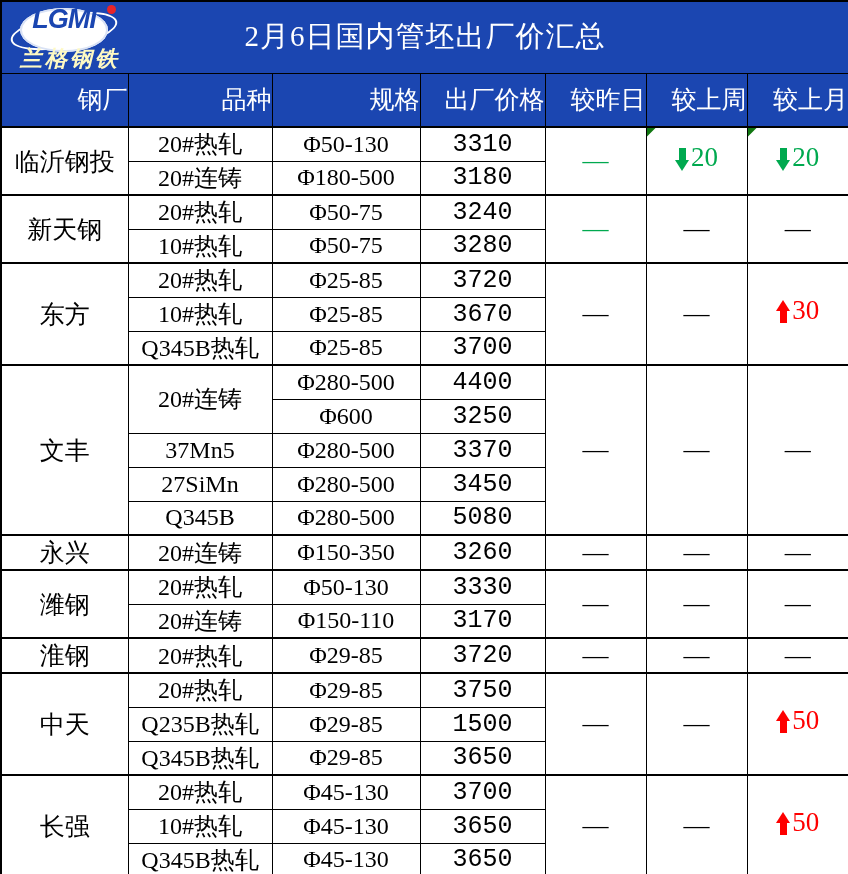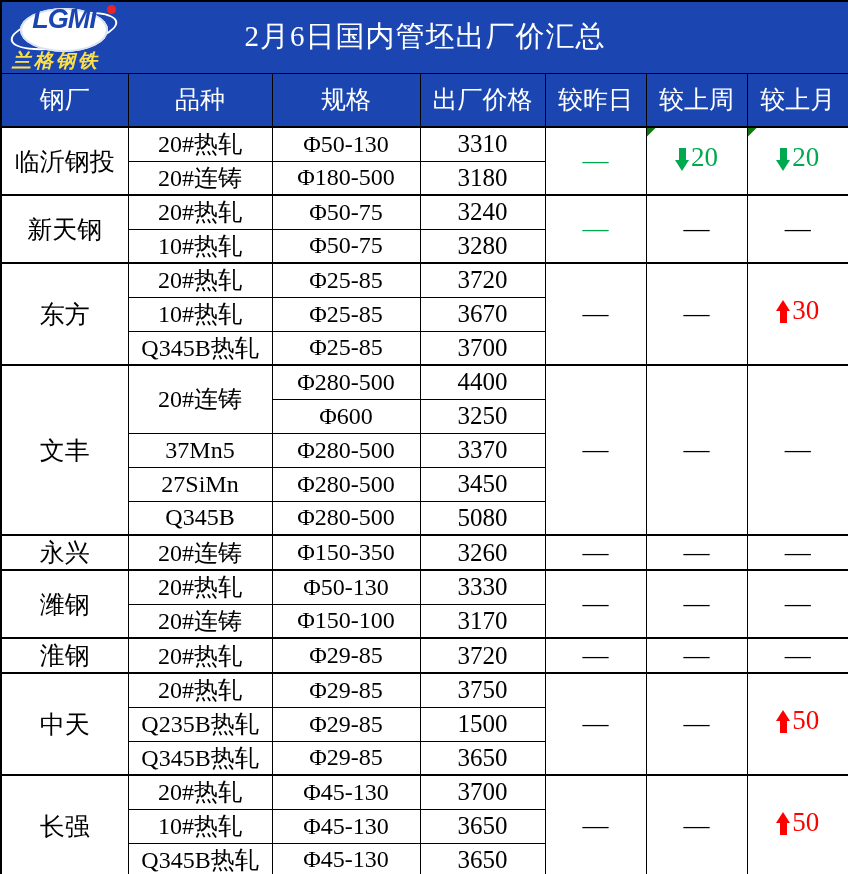--- a/index.html
+++ b/index.html
@@ -57,48 +57,49 @@
     font-weight: bold; font-style: italic;
     font-size: 27px; letter-spacing: -1px;
     font-family: "Liberation Sans", sans-serif;
   }
   .logo .orbit-dot {
     position: absolute; right: 10px; top: 1px;
     width: 9px; height: 9px;
     background: #e8252a; border-radius: 50%;
   }
   .logo .logo-sub {
-    position: absolute; left: 4px; bottom: -2px;
-    color: #fde047; font-size: 19px; font-weight: bold; font-style: italic;
+    position: absolute; left: 12px; bottom: -2px;
+    color: #fef9c3; font-size: 22px; font-weight: bold; font-style: italic;
     letter-spacing: 3px; white-space: nowrap;
   }
   
   th {
     background: var(--blue);
     color: #fff;
     height: 54px;
     font-size: 25px;
     font-weight: normal;
     border: 1px solid #000;
     border-bottom: 2px solid #000;
     vertical-align: middle;
+    text-align: right;
   }
   
   td {
     border: 1px solid #000;
     height: 34px;
     text-align: center;
     vertical-align: middle;
     font-size: 24px;
     color: #000;
     overflow: hidden;
   }
   tr.group-first td { border-top: 2px solid #000; }
   td.mill    { font-size: 25px; }
-  td.price   { font-size: 25px; }
+  td.price   { font-size: 25px; font-family: Liberation Mono, monospace; }
   td.trend   { position: relative; font-size: 26px; }
   .dash        { color: #000; font-size: 26px; }
   .dash.green  { color: var(--green); }
   .trend-val   { display: inline-flex; align-items: flex-end; font-size: 27px; }
   .trend-val.up   { color: var(--red); }
   .trend-val.down { color: var(--green); }
   .trend-val [data-name="trend-value"] { line-height: 1; }
   
   .arr { display: inline-block; position: relative; width: 15px; height: 24px; margin-right: 1px; }
   .arr.up::before {
@@ -259,21 +260,21 @@
         <td data-name="mill-name-cell" rowspan="2" class="mill">潍钢</td>
         <td data-name="variety-cell" class="variety">20#热轧</td>
         <td data-name="spec-cell" class="spec">Φ50-130</td>
         <td data-name="price-cell" class="price">3330</td>
         <td data-name="vs-yesterday-cell" rowspan="2" class="trend"><span class="dash" data-name="trend-dash">—</span></td>
         <td data-name="vs-last-week-cell" rowspan="2" class="trend"><span class="dash" data-name="trend-dash">—</span></td>
         <td data-name="vs-last-month-cell" rowspan="2" class="trend"><span class="dash" data-name="trend-dash">—</span></td>
       </tr>
       <tr data-name="table-row">
         <td data-name="variety-cell" class="variety">20#连铸</td>
-        <td data-name="spec-cell" class="spec">Φ150-100</td>
+        <td data-name="spec-cell" class="spec">Φ150-110</td>
         <td data-name="price-cell" class="price">3170</td>
       </tr>
       <tr data-name="table-row" class="group-first">
         <td data-name="mill-name-cell" class="mill">淮钢</td>
         <td data-name="variety-cell" class="variety">20#热轧</td>
         <td data-name="spec-cell" class="spec">Φ29-85</td>
         <td data-name="price-cell" class="price">3720</td>
         <td data-name="vs-yesterday-cell" class="trend"><span class="dash" data-name="trend-dash">—</span></td>
         <td data-name="vs-last-week-cell" class="trend"><span class="dash" data-name="trend-dash">—</span></td>
         <td data-name="vs-last-month-cell" class="trend"><span class="dash" data-name="trend-dash">—</span></td>

